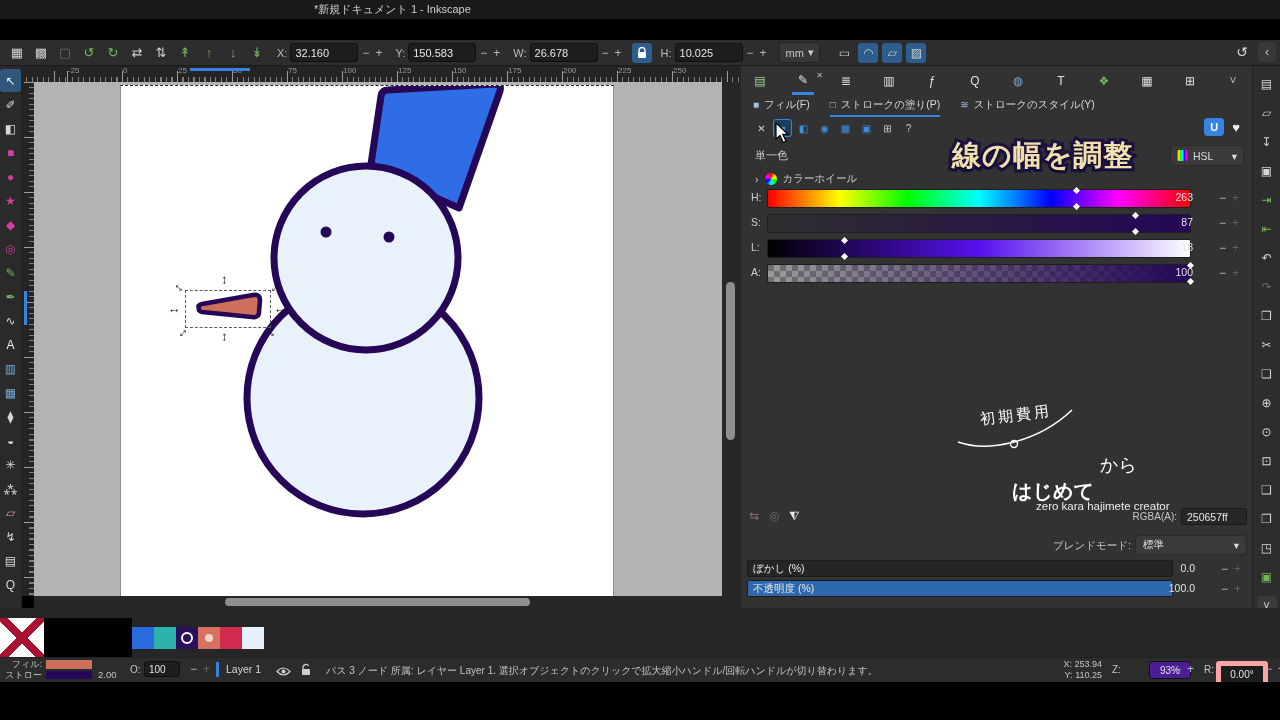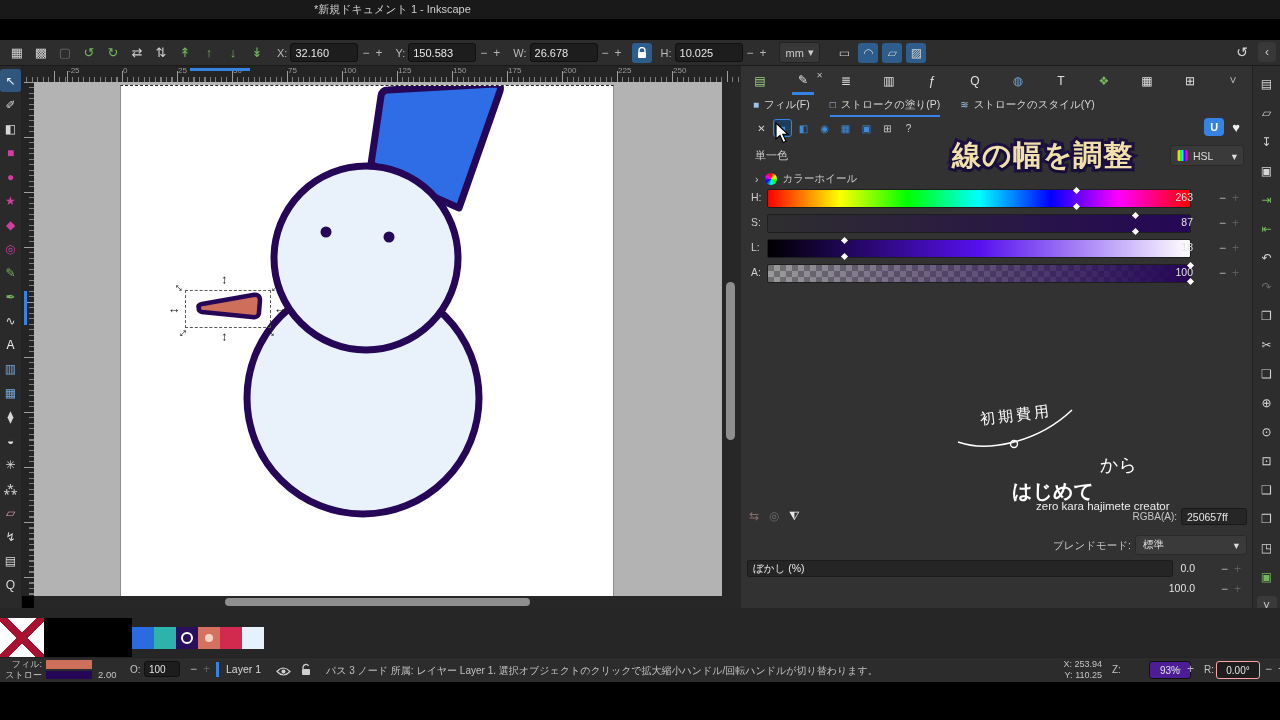--- a/index.html
+++ b/index.html
@@ -147,21 +147,21 @@
   .layerbar{position:absolute;left:216px;top:4px;width:3px;height:15px;background:#3584e4;}
   .layername{position:absolute;left:226px;top:5px;font-size:10.5px;color:#d8d8d8;}
   .eyeic{position:absolute;left:276px;top:5px;}
   .lockic{position:absolute;left:300px;top:4px;}
   .statmsg{position:absolute;left:326px;top:6px;width:660px;font-size:10px;color:#c2c2c2;white-space:nowrap;overflow:hidden;}
   .xy{position:absolute;left:1038px;top:1px;font-size:9px;color:#c4c4c4;line-height:11px;text-align:right;width:64px;}
   .z-lbl{position:absolute;left:1112px;top:6px;font-size:10px;color:#c4c4c4;}
   .z-box{position:absolute;left:1149px;top:3px;width:40px;height:16px;background:#4c1d95;border:1px solid #101010;border-radius:3px;font-size:10px;color:#e2e2e2;display:flex;align-items:center;justify-content:center;}
   .z-spin{position:absolute;left:1170px;top:4px;}
   .r-lbl{position:absolute;left:1204px;top:6px;font-size:10px;color:#c4c4c4;}
-  .r-box{position:absolute;left:1216px;top:3px;width:42px;height:16px;background:#1d1d1d;border:1px solid #fca5a5;border-radius:3px;font-size:10px;color:#e2e2e2;display:flex;align-items:center;justify-content:center;}
+  .r-box{position:absolute;left:1216px;top:3px;width:42px;height:16px;background:#1d1d1d;border:5px solid #fca5a5;border-radius:3px;font-size:10px;color:#e2e2e2;display:flex;align-items:center;justify-content:center;}
   .r-spin{position:absolute;left:1261px;top:4px;}
   .letterbox{left:0;top:682px;width:1280px;height:38px;background:#000;}
 </style>
 </head>
 <body>
 
 <div id="app">
 
   <div class="abs titlebar">
     <span class="logo">◆</span>
@@ -495,20 +495,24 @@
       <span class="gtkslider">
         <span class="gl">ぼかし (%)</span>
       </span>
       <span class="rowval">0.0</span>
       <span class="spin rowspin">
           <span>−</span>
           <span class="dim">+</span>
         </span>
     </div>
     <div class="opacrow">
+      <span class="gtkslider">
+        <span class="fill" style="width:100%;"></span>
+        <span class="gl">不透明度 (%)</span>
+      </span>
       <span class="rowval">100.0</span>
       <span class="spin rowspin">
           <span>−</span>
           <span class="dim">+</span>
         </span>
     </div>
   </div>
 
   <div class="abs caption">線の幅を調整</div>
   <div class="abs logo">

